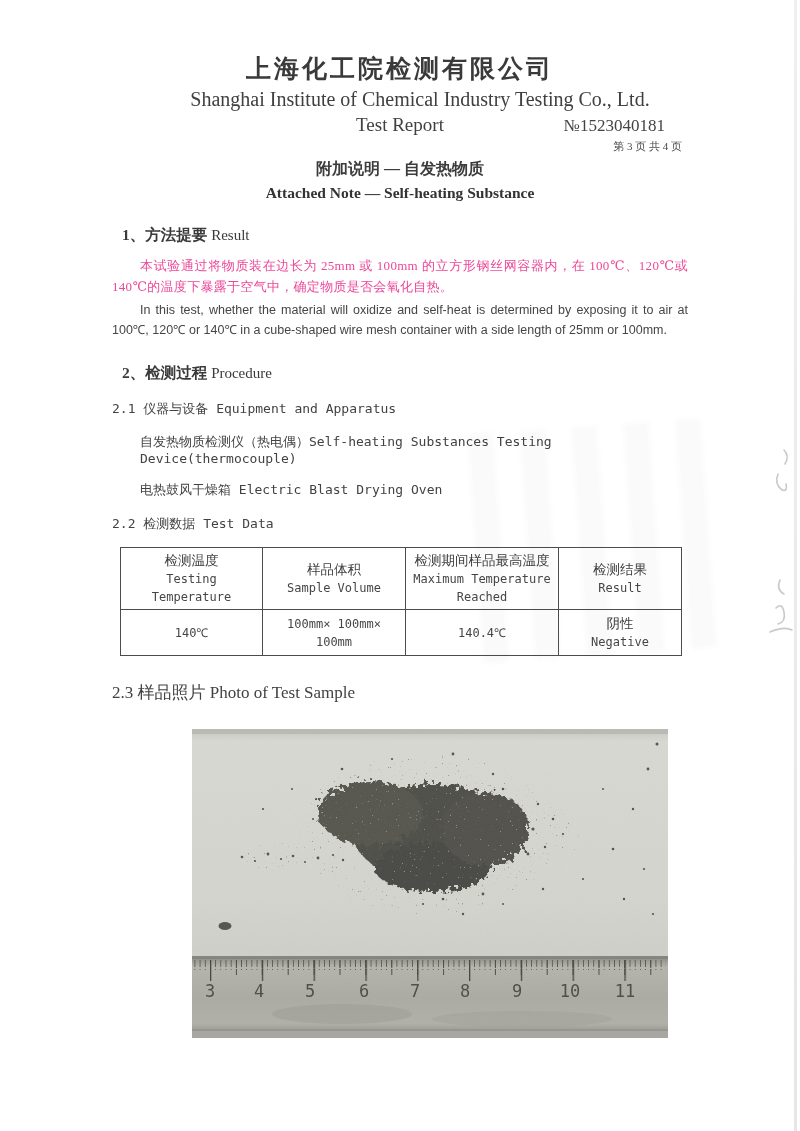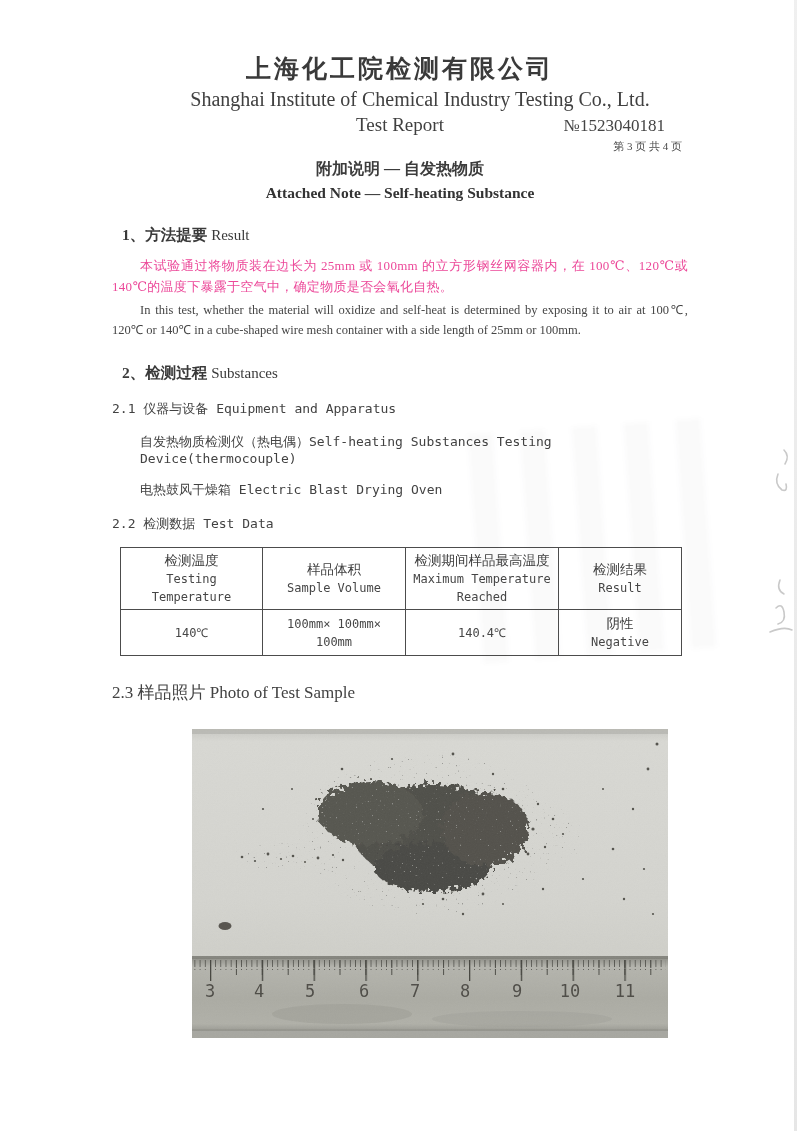--- a/index.html
+++ b/index.html
@@ -17,21 +17,21 @@
   .report-no{position:absolute;right:135px;top:2px;font-size:17px;color:#444;}
   .page-info{margin-top:3px;text-align:right;padding-right:118px;font-size:11px;color:#4a4a4a;}
   .note-cn{margin-top:5px;text-align:center;font-size:16px;font-weight:bold;color:#3c3c3c;}
   .note-en{margin-top:4px;text-align:center;font-size:15.5px;font-weight:bold;color:#333;}
   
   .content{padding:0 112px;}
   .sec-heading{margin-top:23px;padding-left:10px;font-size:15.5px;color:#3a3a3a;}
   .sec-heading .cn{font-weight:bold;}
   .sec-heading .en{font-weight:normal;font-size:15px;}
   .para-cn{margin:9px 0 0 0;font-size:13px;line-height:21px;text-indent:28px;text-align:justify;letter-spacing:0.3px;color:#ec4899;}
-  .para-en{margin:3px 0 0 0;font-family:Liberation Serif, serif;
+  .para-en{margin:3px 0 0 0;font-family:Liberation Sans, sans-serif;
            font-size:12.5px;line-height:20px;text-indent:28px;text-align:justify;color:#454545;}
   .subhead{margin-top:16px;font-family:"DejaVu Sans Mono","Liberation Mono",monospace;font-size:13px;color:#424242;}
   .equip-item{margin:15px 0 0 0;padding-left:28px;font-family:"DejaVu Sans Mono","Liberation Mono",monospace;font-size:13px;color:#424242;}
   
   table.test{border-collapse:collapse;margin:14px 0 0 8px;width:561px;table-layout:fixed;}
   table.test td,table.test th{border:1.6px solid #4c4c4c;text-align:center;vertical-align:middle;padding:2px 3px;font-weight:normal;}
   table.test tr.hdr{height:62px;}
   table.test tr.data{height:46px;}
   .cell-cn{font-size:13.5px;color:#3e3e3e;line-height:19px;}
   .cell-en{font-family:"DejaVu Sans Mono","Liberation Mono",monospace;font-size:12px;color:#464646;line-height:18px;}
@@ -64,21 +64,21 @@
 
     <div class="sec-heading">
       <span class="cn">1、方法提要</span>
       <span class="en">Result</span>
     </div>
     <p class="para-cn">本试验通过将物质装在边长为 25mm 或 100mm 的立方形钢丝网容器内，在 100℃、120℃或 140℃的温度下暴露于空气中，确定物质是否会氧化自热。</p>
     <p class="para-en">In this test, whether the material will oxidize and self-heat is determined by exposing it to air at 100℃, 120℃ or 140℃ in a cube-shaped wire mesh container with a side length of 25mm or 100mm.</p>
 
     <div class="sec-heading">
       <span class="cn">2、检测过程</span>
-      <span class="en">Substances</span>
+      <span class="en">Procedure</span>
     </div>
 
     <div class="subhead">2.1 仪器与设备 Equipment and Apparatus</div>
     <p class="equip-item">自发热物质检测仪（热电偶）Self-heating Substances Testing Device(thermocouple)</p>
     <p class="equip-item">电热鼓风干燥箱 Electric Blast Drying Oven</p>
 
     <div class="subhead">2.2 检测数据 Test Data</div>
 
     <table class="test">
       <colgroup>

